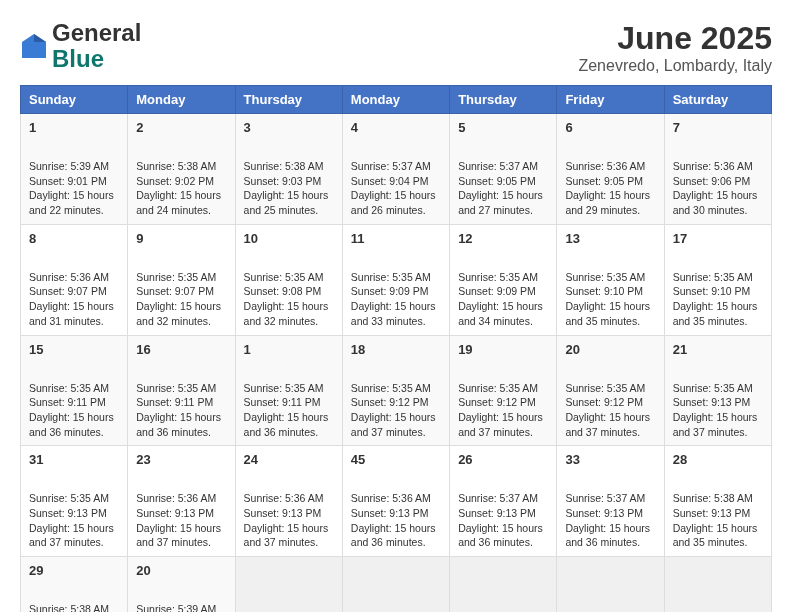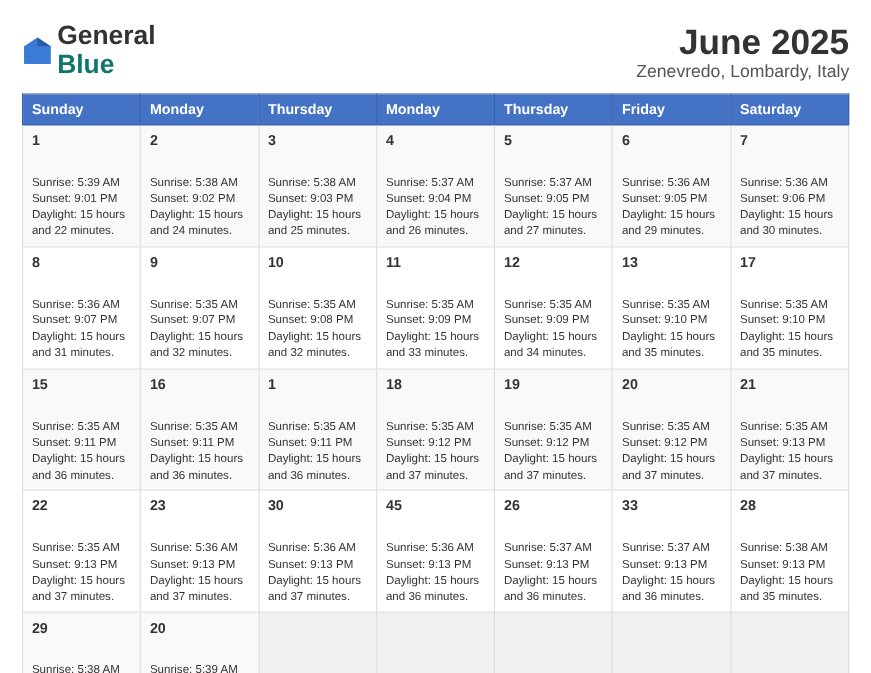--- a/index.html
+++ b/index.html
@@ -271,35 +271,35 @@
         <td>
           <span class="day-number">21</span>
           <div class="day-info" style="white-space: pre-line;">Sunrise: 5:35 AM
 Sunset: 9:13 PM
 Daylight: 15 hours
 and 37 minutes.</div>
         </td>
       </tr>
       <tr>
         <td>
-          <span class="day-number">22</span>
+          <span class="day-number">31</span>
           <div class="day-info" style="white-space: pre-line;">Sunrise: 5:35 AM
 Sunset: 9:13 PM
 Daylight: 15 hours
 and 37 minutes.</div>
         </td>
         <td>
           <span class="day-number">23</span>
           <div class="day-info" style="white-space: pre-line;">Sunrise: 5:36 AM
 Sunset: 9:13 PM
 Daylight: 15 hours
 and 37 minutes.</div>
         </td>
         <td>
-          <span class="day-number">30</span>
+          <span class="day-number">24</span>
           <div class="day-info" style="white-space: pre-line;">Sunrise: 5:36 AM
 Sunset: 9:13 PM
 Daylight: 15 hours
 and 37 minutes.</div>
         </td>
         <td>
           <span class="day-number">45</span>
           <div class="day-info" style="white-space: pre-line;">Sunrise: 5:36 AM
 Sunset: 9:13 PM
 Daylight: 15 hours

